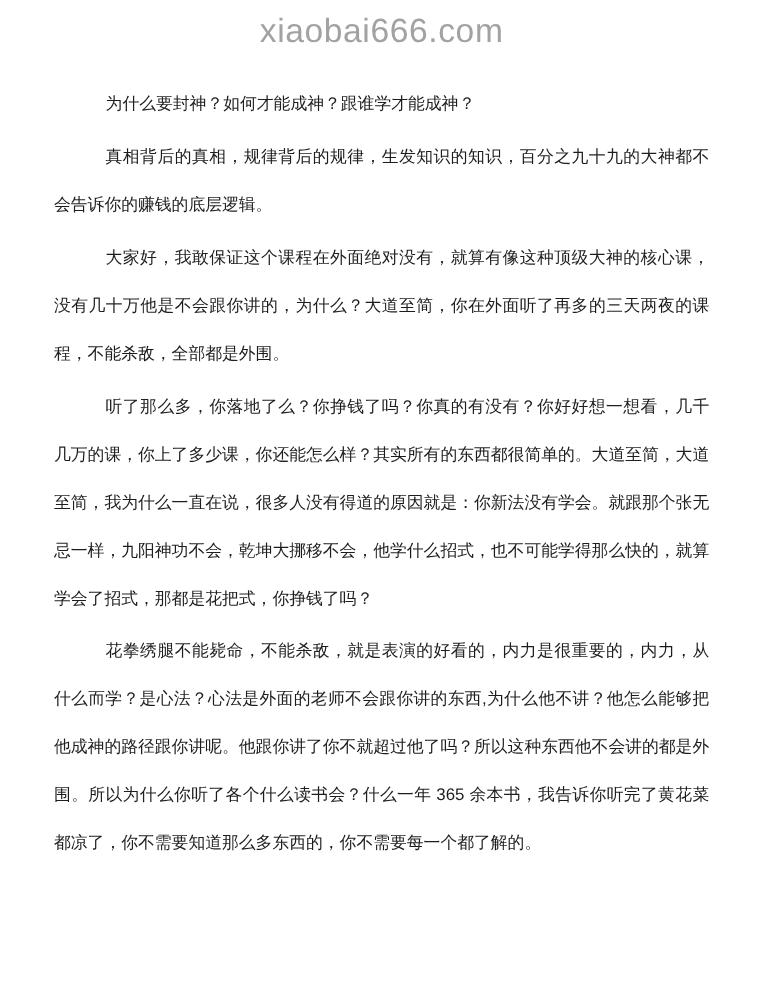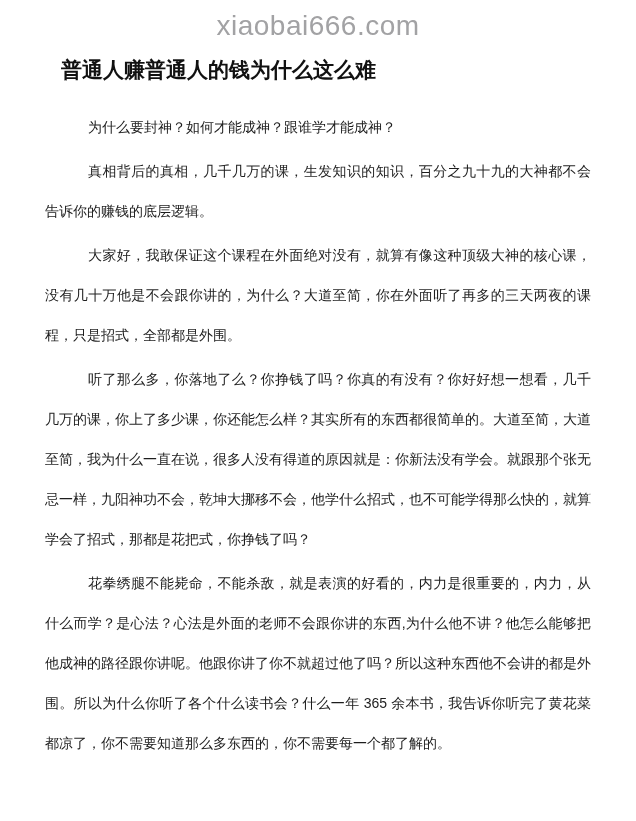--- a/index.html
+++ b/index.html
@@ -49,23 +49,22 @@
     word-break: break-all;
   }
 </style>
 </head>
 <body>
 
 <div class="page">
 
   <div class="watermark">xiaobai666.com</div>
 
-  <h1 class="doc-title">普通人赚普通人的钱为什么这么难</h1>
 
   <div class="content">
     <p>为什么要封神？如何才能成神？跟谁学才能成神？</p>
-    <p>真相背后的真相，几千几万的课，生发知识的知识，百分之九十九的大神都不会告诉你的赚钱的底层逻辑。</p>
-    <p>大家好，我敢保证这个课程在外面绝对没有，就算有像这种顶级大神的核心课，没有几十万他是不会跟你讲的，为什么？大道至简，你在外面听了再多的三天两夜的课程，只是招式，全部都是外围。</p>
+    <p>真相背后的真相，规律背后的规律，生发知识的知识，百分之九十九的大神都不会告诉你的赚钱的底层逻辑。</p>
+    <p>大家好，我敢保证这个课程在外面绝对没有，就算有像这种顶级大神的核心课，没有几十万他是不会跟你讲的，为什么？大道至简，你在外面听了再多的三天两夜的课程，不能杀敌，全部都是外围。</p>
     <p>听了那么多，你落地了么？你挣钱了吗？你真的有没有？你好好想一想看，几千几万的课，你上了多少课，你还能怎么样？其实所有的东西都很简单的。大道至简，大道至简，我为什么一直在说，很多人没有得道的原因就是：你新法没有学会。就跟那个张无忌一样，九阳神功不会，乾坤大挪移不会，他学什么招式，也不可能学得那么快的，就算学会了招式，那都是花把式，你挣钱了吗？</p>
     <p>花拳绣腿不能毙命，不能杀敌，就是表演的好看的，内力是很重要的，内力，从什么而学？是心法？心法是外面的老师不会跟你讲的东西,为什么他不讲？他怎么能够把他成神的路径跟你讲呢。他跟你讲了你不就超过他了吗？所以这种东西他不会讲的都是外围。所以为什么你听了各个什么读书会？什么一年 365 余本书，我告诉你听完了黄花菜都凉了，你不需要知道那么多东西的，你不需要每一个都了解的。</p>
   </div>
 
 </div>
 
 </body></html>

